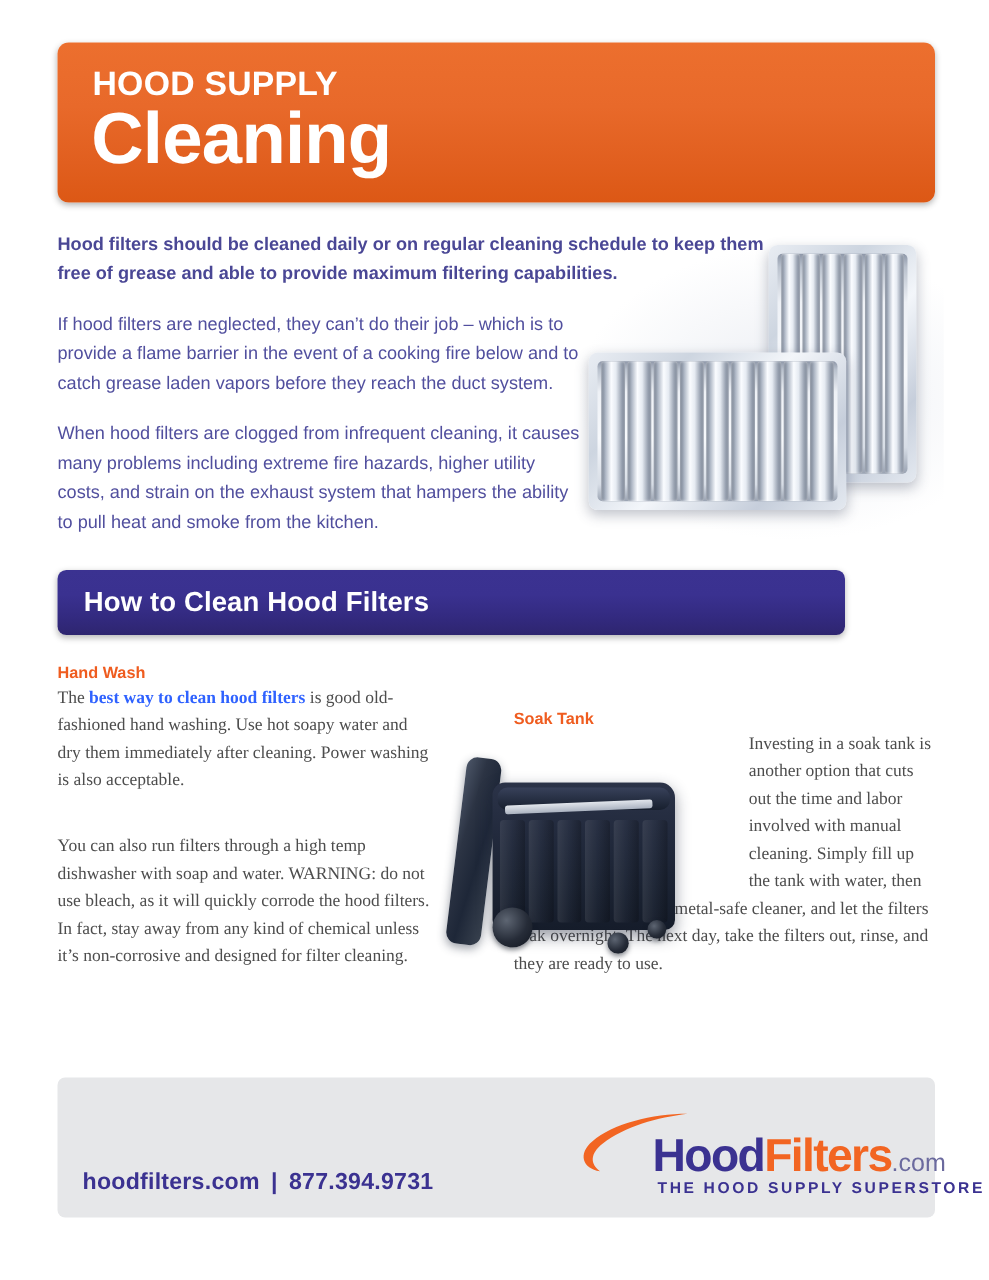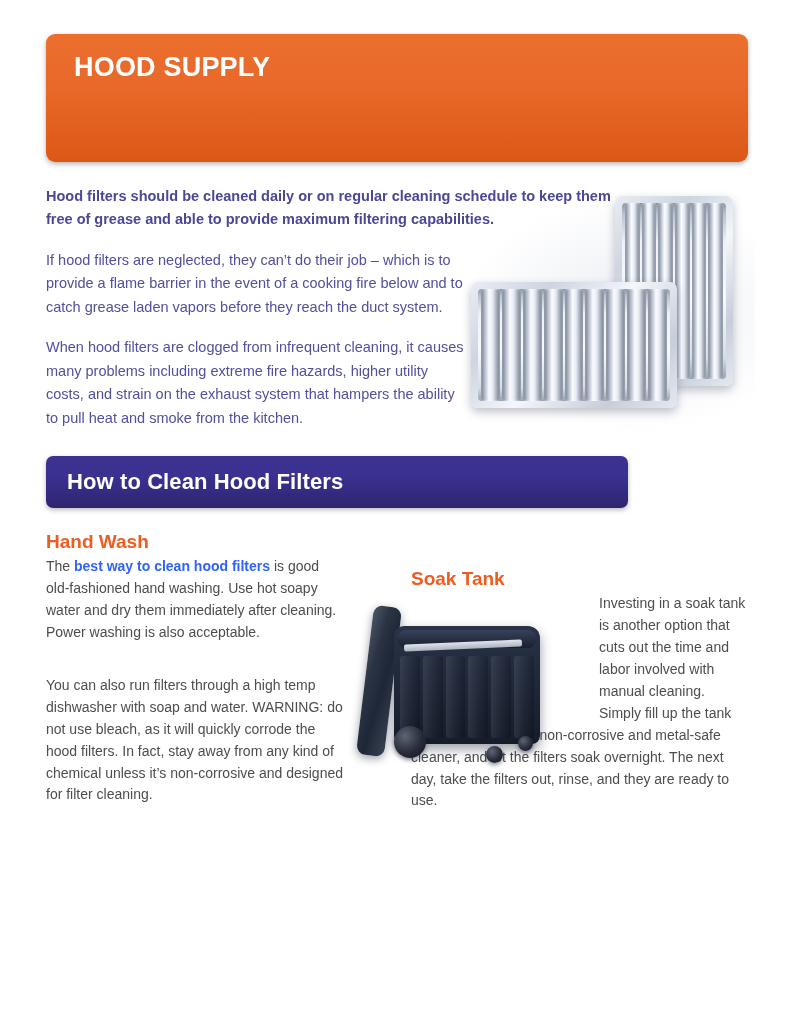--- a/index.html
+++ b/index.html
@@ -126,21 +126,21 @@
   .filter-front {
     left: 16px; top: 90px;
     width: 206px; height: 126px;
   }
 
   
   .section-bar {
     position: absolute;
     left: 46px;
     top: 456px;
-    width: 582px;
+    width: 630px;
     height: 52px;
     border-radius: 7px;
     background: linear-gradient(to bottom, #3b3291 0%, #3a3190 38%, #332a80 72%, #2e256f 100%);
     box-shadow: 0 2px 5px rgba(0,0,0,0.28);
   }
   .section-bar-label {
     position: absolute;
     left: 21px;
     top: 13px;
     color: #ffffff;
@@ -160,29 +160,30 @@
   .col-right {
     position: absolute;
     left: 411px;
     top: 530px;
     width: 338px;
     margin-top: 37px;
   }
   .sub-head {
     margin: 0 0 2px 0;
     color: #ef5c1f;
-    font-size: 19px;
+    font-size: 13px;
     font-weight: bold;
     line-height: 1.25;
   }
   .body-text {
     margin: 0;
     color: #4d4d4d;
     font-size: 14px;
     line-height: 1.57;
+    font-family: Liberation Serif, serif;
   }
   .body-text a,
   .body-text .link {
     color: #2f62ff;
     font-weight: bold;
     text-decoration: none;
   }
   .block-gap { height: 31px; }
 
   
@@ -325,20 +326,21 @@
     white-space: nowrap;
   }
 </style>
 </head>
 <body>
 
 <div class="page">
 
   <div class="hero">
     <div class="hero-kicker">HOOD SUPPLY</div>
+    <div class="hero-title">Cleaning</div>
   </div>
 
   <div class="intro">
     <p class="lead">Hood filters should be cleaned daily or on regular cleaning schedule to keep them free of grease and able to provide maximum filtering capabilities.</p>
     <p class="mid">If hood filters are neglected, they can’t do their job – which is to provide a flame barrier in the event of a cooking fire below and to catch grease laden vapors before they reach the duct system.</p>
     <p class="narrow">When hood filters are clogged from infrequent cleaning, it causes many problems including extreme fire hazards, higher utility costs, and strain on the exhaust system that hampers the ability to pull heat and smoke from the kitchen.</p>
   </div>
 
   <div class="filters-photo">
     <div class="glow"></div>
@@ -399,14 +401,27 @@
         <div class="tank-rib"></div>
         <div class="tank-rib"></div>
         <div class="tank-rib"></div>
       </div>
     </div>
     <div class="tank-wheel wheel-big"></div>
     <div class="tank-wheel wheel-sm1"></div>
     <div class="tank-wheel wheel-sm2"></div>
   </div>
 
+  <div class="footer">
+    <div class="footer-contact">
+      <span>hoodfilters.com</span><span class="sep">|</span><span>877.394.9731</span>
+    </div>
+
+    <div class="logo">
+      <svg class="logo-swoosh" viewBox="0 0 92 50">
+        <path d="M90 2 C62 2 30 10 14 24 C2 34 6 46 20 48 C12 42 12 34 22 26 C40 12 66 5 90 2 Z" fill="#f26522"></path>
+      </svg>
+      <div class="logo-wordmark"><span class="logo-hood">Hood</span><span class="logo-filters">Filters</span><span class="logo-dotcom">.com</span></div>
+      <div class="logo-tagline">THE HOOD SUPPLY SUPERSTORE</div>
+    </div>
+  </div>
 
 </div>
 
 </body></html>

